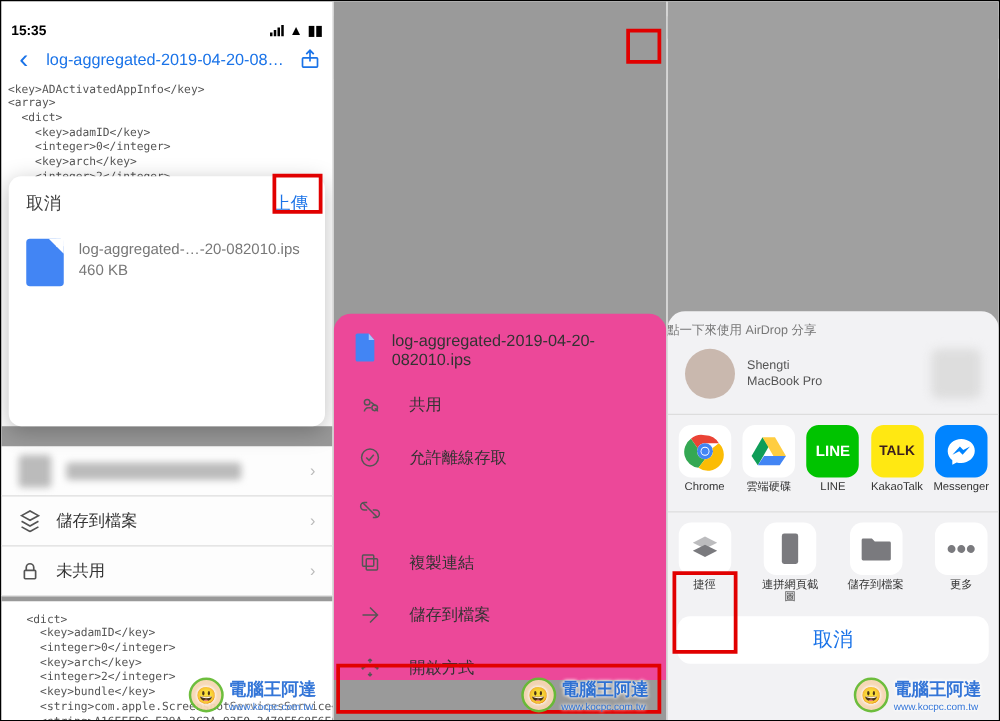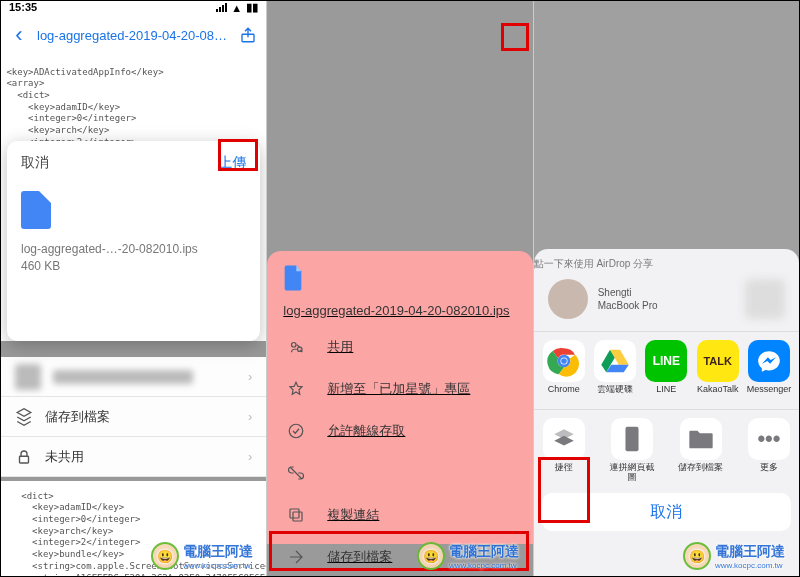--- a/index.html
+++ b/index.html
@@ -9,22 +9,22 @@
     font-family: -apple-system, "Helvetica Neue", Arial, sans-serif;
     position: relative;
     overflow: hidden;
     border: 1px solid #000;
   }
   .panels { display: flex; width: 100%; height: 100%; }
   .panel { flex: 1; position: relative; border-right: 1px solid #ccc; overflow: hidden; }
   .panel:last-child { border-right: none; }
 
   
-  .status { height: 18px; display:flex; justify-content:space-between; align-items:flex-start;
-    padding: 0 8px; font-size: 11px; font-weight: 600; color:#000; }
+  .status { height: 18px; display:flex; justify-content:space-between; align-items:flex-end;
+    padding: 0 8px; font-size: 11px; font-weight: 600; color:#000;margin-top:12px; }
   .status.dim { color:#555; background:#aeaeae; }
   .sig { display:flex; gap:4px; align-items:center; }
   .bars { display:inline-flex; gap:1px; align-items:flex-end; }
   .bars i { width:2px; background:#000; display:inline-block; }
   .bars i:nth-child(1){height:3px} .bars i:nth-child(2){height:5px}
   .bars i:nth-child(3){height:7px} .bars i:nth-child(4){height:9px}
   .status.dim .bars i { background:#444; }
   .wifi, .batt { font-size:11px; }
 
   
@@ -51,31 +51,31 @@
   .blurbox { width:140px; height:14px; background:#bbb; filter: blur(3px); border-radius:3px; }
   .blurthumb { width:26px; height:26px; background:#bbb; filter: blur(3px); border-radius:3px; }
 
   
   .sheet1 { position:absolute; left:6px; right:6px; top:140px; height:200px;
     background:#fff; border-radius:10px; box-shadow:0 4px 18px rgba(0,0,0,.25); padding:0; }
   .sheet1-head { display:flex; justify-content:space-between; align-items:center;
     height:44px; padding:0 14px; font-size:14px; }
   .sheet1-head .cancel { color:#444; }
   .sheet1-head .upload { color:#1a73e8; font-weight:500; }
-  .file-row { display:flex; gap:12px; align-items:flex-start; padding:6px 14px;flex-direction:column; }
+  .file-row { display:flex; gap:12px; align-items:flex-start; padding:6px 14px; }
   .file-ico { width:30px; height:38px; background:#4285f4; border-radius:3px; position:relative; }
   .file-ico:before { content:""; position:absolute; top:0; right:0; border:6px solid #fff0;
     border-top-color:#fff; border-right-color:#fff; }
   .file-meta { font-size:12px; color:#777; line-height:1.45; }
   .file-meta .fn { color:#777; }
 
   
   .p2-dim { position:absolute; inset:0; background:#9a9a9a; }
-  .sheet2 { position:absolute; left:0; right:0; bottom:32px; top:250px; background:#fca5a5;
-    border-top-left-radius:14px; border-top-right-radius:14px;text-decoration:underline; }
+  .sheet2 { position:absolute; left:0; right:0; bottom:32px; top:250px; background:#ec4899;
+    border-top-left-radius:14px; border-top-right-radius:14px; }
   .sheet2 .file-row { padding:14px 16px 8px; }
   .sheet2 .file-row .fn { color:#333; font-size:13px; }
   .menu { padding:0 0; }
   .menu-item { height:42px; display:flex; align-items:center; gap:22px; padding:0 20px;
     font-size:13px; color:#333; }
   .menu-item svg { width:18px; height:18px; stroke:#555; fill:none; stroke-width:1.6; }
 
   
   .p3-dim { position:absolute; inset:0; background:#a0a0a0; }
   .sheet3 { position:absolute; left:0; right:0; bottom:0; top:248px; background:#f2f2f4;
@@ -245,26 +245,20 @@
         <svg viewBox="0 0 24 24">
               <circle cx="9" cy="9" r="3"></circle>
               <circle cx="17" cy="15" r="3"></circle>
               <path d="M13 15h-3M9 12v0M13 9l5 4"></path>
               <path d="M13 9a3 3 0 010 0M6 19c0-2 2-4 4-4M20 19c0-2-1-3-3-3"></path>
             </svg>
         <span>共用</span>
       </div>
       <div class="menu-item">
         <svg viewBox="0 0 24 24">
-              <path d="M12 3l2.5 5.5L20 9l-4 4 1 6-5-3-5 3 1-6-4-4 5.5-.5z"></path>
-            </svg>
-        <span>新增至「已加星號」專區</span>
-      </div>
-      <div class="menu-item">
-        <svg viewBox="0 0 24 24">
               <circle cx="12" cy="12" r="9"></circle>
               <path d="M8 12l3 3 5-6"></path>
             </svg>
         <span>允許離線存取</span>
       </div>
       <div class="menu-item">
         <svg viewBox="0 0 24 24">
               <path d="M9 12H6a4 4 0 010-8h3M15 12h3a4 4 0 010 8h-3M4 4l16 16"></path>
             </svg>
       </div>

